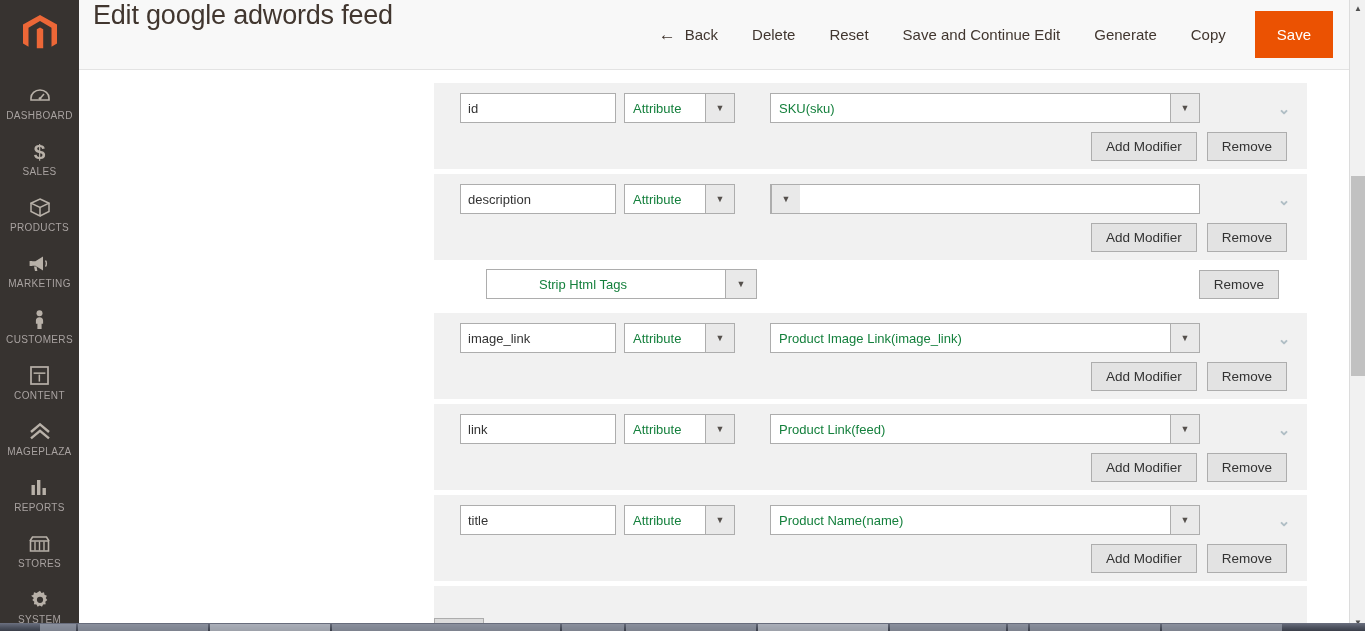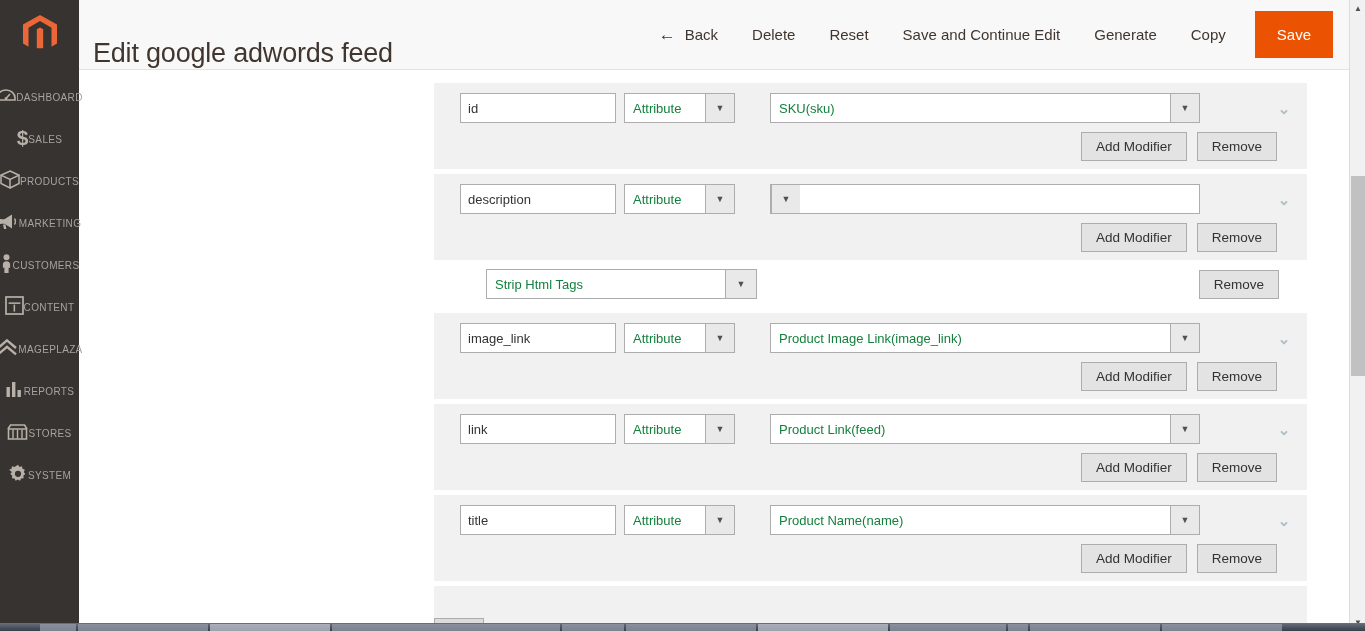--- a/index.html
+++ b/index.html
@@ -20,21 +20,21 @@
     z-index: 40;
   }
   .logo-box {
     height: 68px;
     display: flex; align-items: center; justify-content: center;
   }
   .logo-svg { width: 34px; height: 38px; display:block; }
 
   .nav-list { padding-top: 6px; }
   .nav-item {
-    display: flex; flex-direction: row;
+    display: flex; flex-direction: column;
     align-items: center; justify-content: center;
     padding: 10px 0 9px 0;
     cursor: pointer;
     text-decoration: none;
   }
   .nav-icon {
     color: #b8b1a8;
     font-size: 19px; line-height: 22px;
     height: 23px; display:flex; align-items:center; justify-content:center;
   }
@@ -47,21 +47,21 @@
     text-transform: uppercase;
     font-family: "Liberation Sans", sans-serif;
   }
 
   
   .page-header {
     position: absolute; left: 79px; top: 0;
     width: 1270px; height: 70px;
     background: #f8f8f8;
     border-bottom: 1px solid #e3e3e3;
-    display: flex; align-items: flex-end;
+    display: flex; align-items: flex-start;
     z-index: 30;
   }
   .page-title {
     margin-left: 14px;
     font-size: 27px;
     font-weight: normal;
     color: #41362f;
     letter-spacing: -0.2px;
     white-space: nowrap;
   }
@@ -149,21 +149,21 @@
     position: relative;
     min-height: 76px;
   }
   .ft-row-inner {
     display: flex; align-items: center;
     padding-left: 26px;
   }
   .ft-row-actions {
     display: flex; justify-content: flex-end;
     gap: 10px;
-    padding-right: 30px;
+    padding-right: 20px;
     margin-top: 9px;
   }
 
   
   .col-name-cell { width: 163px; }
   .txt-input {
     width: 156px; height: 30px;
     border: 1px solid #adadad;
     background: #ffffff;
     font-family: "Liberation Sans", sans-serif;
@@ -225,21 +225,21 @@
   }
 
   
   .ft-modrow {
     background: #ffffff;
     margin-top: 0px;
     display: flex; align-items: center;
     padding: 9px 0 9px 52px;
     min-height: 46px;
   }
-  .sel-modifier { width: 271px; }
+  .sel-modifier { width: 271px; padding-left: 44px; }
   .sel-modifier .fs-arrow { width: 31px; }
   .mod-remove { margin-left: auto; margin-right: 28px; }
 
   
   .bottom-btn {
     position: absolute;
     left: 355px; top: 618px;
     width: 50px; height: 28px;
     background: #dcdcdc;
     border: 1px solid #adadad;

